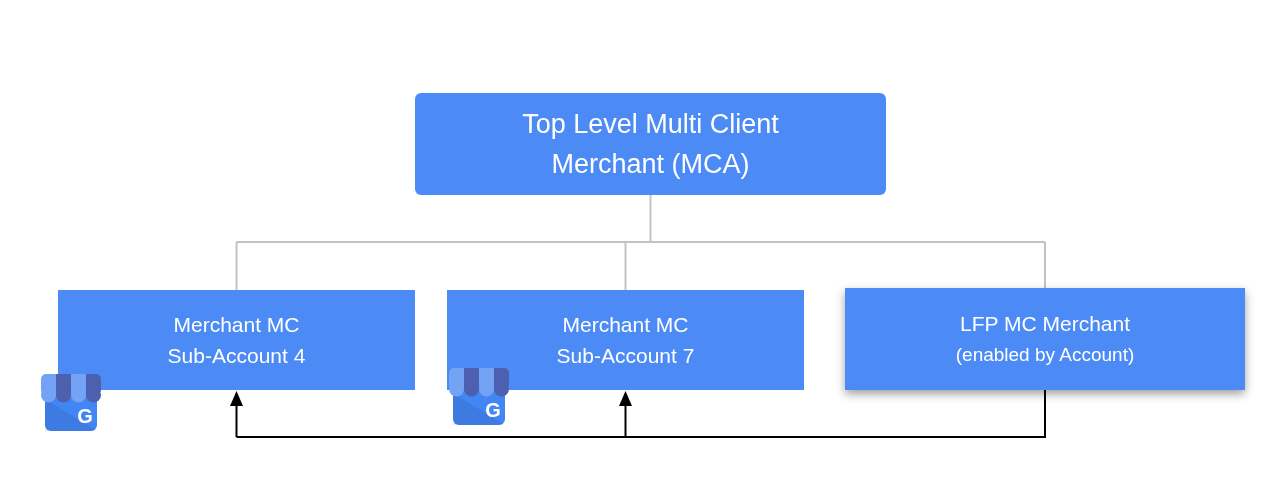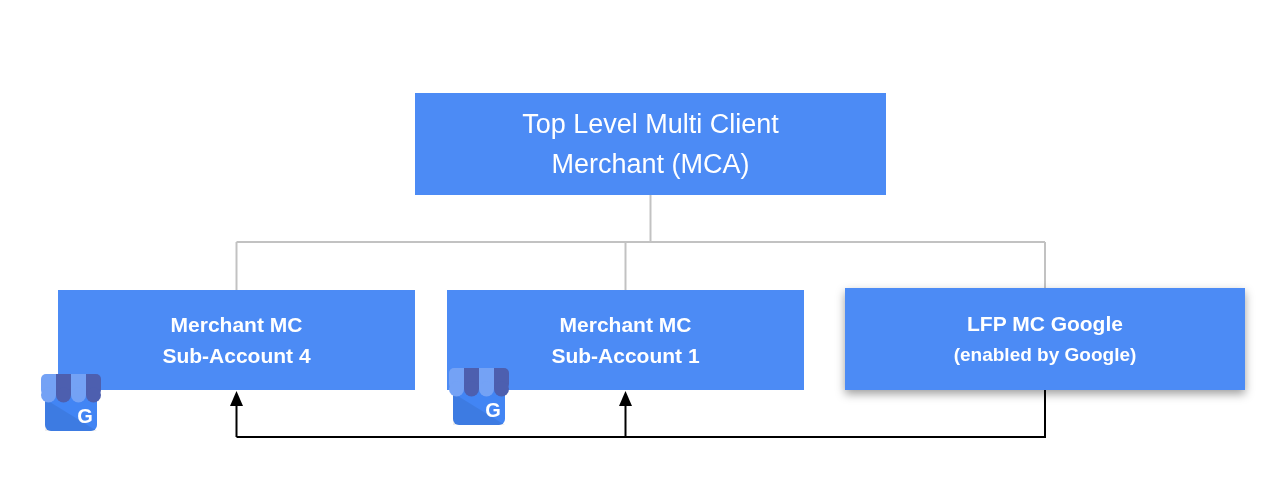--- a/index.html
+++ b/index.html
@@ -31,25 +31,25 @@
     flex-direction: column;
     align-items: center;
     justify-content: center;
     text-align: center;
   }
   .node-top {
     left: 415px; top: 93px;
     width: 471px; height: 102px;
     font-size: 27px;
     line-height: 40px;
+    border-radius: 6px;
   }
   .node-sub {
     font-size: 21px;
     line-height: 31px;
-    font-weight: bold;
   }
   .node-sub1 { left: 58px;  top: 290px; width: 357px; height: 100px; }
   .node-sub2 { left: 447px; top: 290px; width: 357px; height: 100px; }
   .node-lfp  { left: 845px; top: 288px; width: 400px; height: 102px;
                box-shadow: 0 4px 9px rgba(0,0,0,0.38); }
   .node-lfp .line2 { font-size: 19px; }
   .gmb-icon {
     position: absolute;
     width: 66px;
     height: 64px;
@@ -88,26 +88,26 @@
     <span class="line2">Merchant (MCA)</span>
   </div>
 
   <div class="node node-sub node-sub1">
     <span class="line1">Merchant MC</span>
     <span class="line2">Sub-Account 4</span>
   </div>
 
   <div class="node node-sub node-sub2">
     <span class="line1">Merchant MC</span>
-    <span class="line2">Sub-Account 1</span>
+    <span class="line2">Sub-Account 7</span>
   </div>
 
   <div class="node node-sub node-lfp">
-    <span class="line1">LFP MC Google</span>
-    <span class="line2">(enabled by Google)</span>
+    <span class="line1">LFP MC Merchant</span>
+    <span class="line2">(enabled by Account)</span>
   </div>
 
   <svg class="gmb-icon gmb-icon-1" viewBox="0 0 64 64" xmlns="http://www.w3.org/2000/svg">
     <defs>
       <clipPath id="awn1">
           <rect x="2" y="5" width="60" height="21" rx="5"></rect>
         </clipPath>
     </defs>
     <rect x="6" y="24" width="52" height="38" rx="6" fill="#4285F4"></rect>
     <path d="M6 30 L58 62 L6 62 Z" fill="rgba(0,0,0,0.07)"></path>

